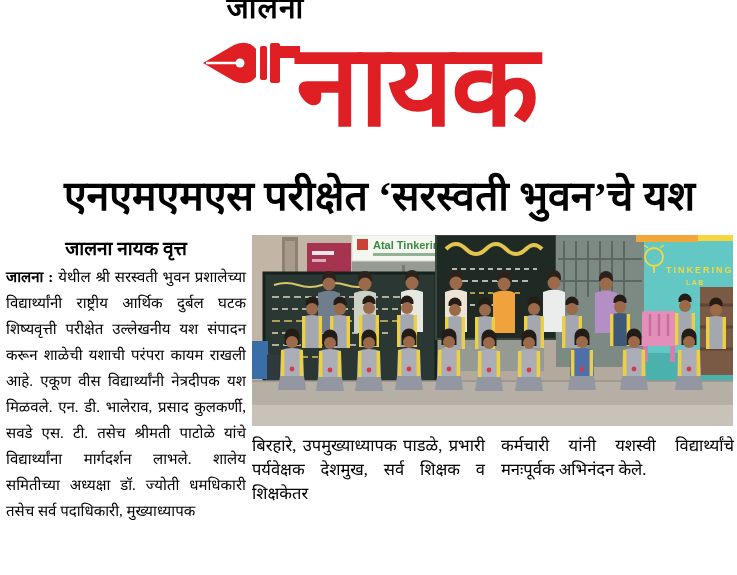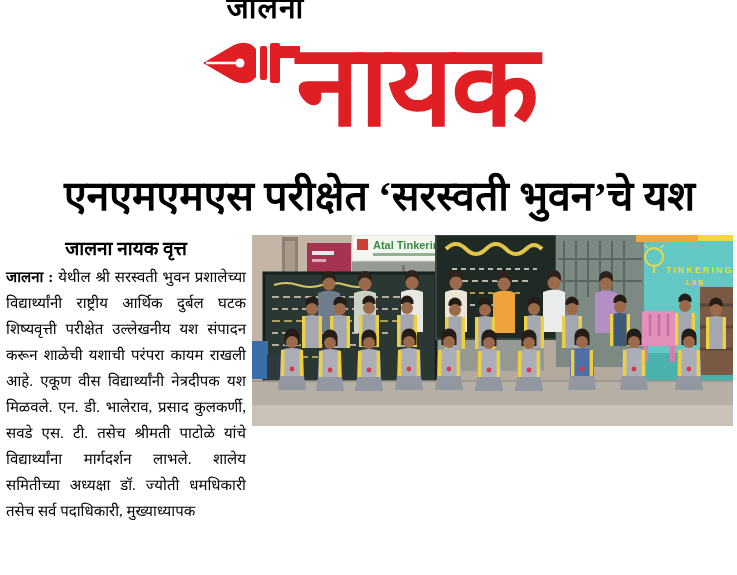--- a/index.html
+++ b/index.html
@@ -209,16 +209,20 @@
           <use href="#p-girl" transform="translate(157,127)" style="color:#abaeb6"></use>
           <use href="#p-girl" transform="translate(197,127)" style="color:#abaeb6"></use>
           <use href="#p-girl" transform="translate(237,128)" style="color:#abaeb6"></use>
           <use href="#p-girl" transform="translate(277,128)" style="color:#abaeb6"></use>
           <use href="#p-girl" transform="translate(330,127)" style="color:#4f6fa8"></use>
           <use href="#p-girl" transform="translate(382,127)" style="color:#abaeb6"></use>
           <use href="#p-girl" transform="translate(437,127)" style="color:#abaeb6"></use>
         </g>
       </svg>
 
+      <div class="captions">
+        <p class="caption">बिरहारे, उपमुख्याध्यापक पाडळे, प्रभारी पर्यवेक्षक देशमुख, सर्व शिक्षक व शिक्षकेतर</p>
+        <p class="caption">कर्मचारी यांनी यशस्वी विद्यार्थ्यांचे मनःपूर्वक अभिनंदन केले.</p>
+      </div>
     </div>
   </div>
 
 </div>
 
 </body></html>

